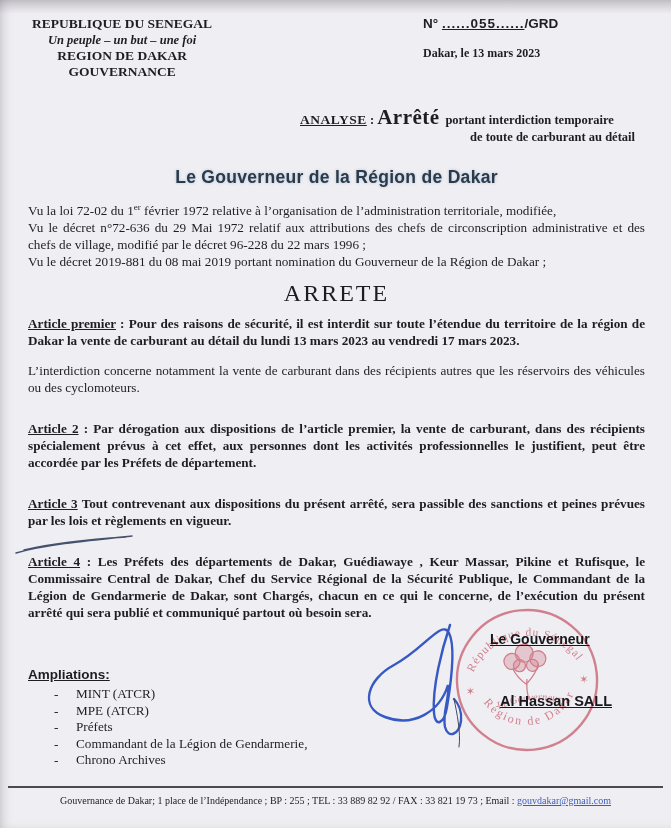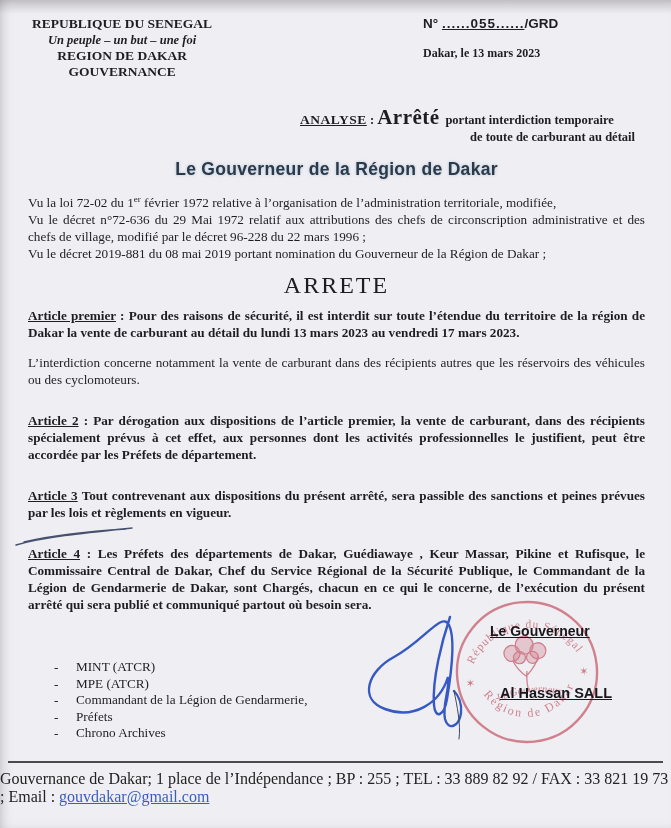--- a/index.html
+++ b/index.html
@@ -25,21 +25,21 @@
 
   
   .analyse{margin:28px 4px 0 272px;font-weight:bold;line-height:19px;}
   .analyse .lbl{font-size:13.5px;text-decoration:underline;letter-spacing:.5px;}
   .analyse .big{font-size:21px;letter-spacing:.5px;}
   .analyse .rest{font-size:12.5px;}
   .analyse .l2{text-align:right;font-size:12.5px;padding-right:6px;margin-top:-2px;}
 
   
   .doc-title{
-    text-align:center;margin-top:12px;
+    text-align:center;margin-top:20px;
     font-family:"Liberation Sans",sans-serif;font-weight:bold;font-size:17.5px;
     color:#2e3947;text-shadow:0 0 3px rgba(110,160,205,.55);
     letter-spacing:.3px;
   }
 
   
   .vu{margin-top:11px;font-size:13.2px;line-height:17px;text-align:justify;}
   .vu p{margin:0;}
   sup{font-size:9px;}
 
@@ -65,21 +65,21 @@
   
   .amp{position:absolute;left:0;top:46px;width:420px;}
   .amp-title{font-family:"Liberation Sans",sans-serif;font-weight:bold;font-size:13.5px;
     text-decoration:underline;margin:0 0 4px 0;}
   .amp ul{list-style:none;margin:0;padding:0 0 0 26px;font-size:13.2px;line-height:16.5px;}
   .amp li::before{content:"-";display:inline-block;width:22px;}
 
   
   .footer{position:absolute;left:0;right:0;bottom:22px;}
   .footer-rule{border-top:2.5px solid #4a4a50;margin:0 8px;}
-  .footer-text{font-size:16px;margin-top:7px;color:#222;}
+  .footer-text{text-align:center;font-size:10px;margin-top:7px;color:#222;}
   .footer-text a{color:#3a5dc0;text-decoration:underline;}
 </style>
 </head>
 <body>
 
 <div class="page">
 
   <div class="hdr">
     <div class="hdr-left">
       <div>REPUBLIQUE DU SENEGAL</div>
@@ -167,25 +167,26 @@
 
     <svg class="sig-svg" width="150" height="136" viewBox="0 0 150 136">
       <path d="M92,10 C84,34 74,72 76,98 C77,112 86,110 89,92 C95,56 96,28 91,18 C84,4 66,34 36,50 C10,64 0,92 27,102 C56,113 82,96 90,70 C92,82 84,98 87,112 C90,124 101,120 103,106 C104,96 100,88 96,84" fill="none" stroke="#2b50c0" stroke-width="2.4" stroke-linecap="round" opacity="0.95"></path>
       <path d="M96,84 C99,98 103,118 101,132" fill="none" stroke="#3d4a66" stroke-width="1" stroke-linecap="round"></path>
     </svg>
 
     <div class="sig-role">Le Gouverneur</div>
     <div class="sig-name">Al Hassan SALL</div>
 
     <div class="amp">
+      <p class="amp-title">Ampliations:</p>
       <ul>
         <li>MINT (ATCR)</li>
         <li>MPE (ATCR)</li>
+        <li>Préfets</li>
         <li>Commandant de la Légion de Gendarmerie,</li>
-        <li>Préfets</li>
         <li>Chrono Archives</li>
       </ul>
     </div>
   </div>
 
 </div>
 
 <div class="footer">
   <div class="footer-rule"></div>
   <div class="footer-text">

